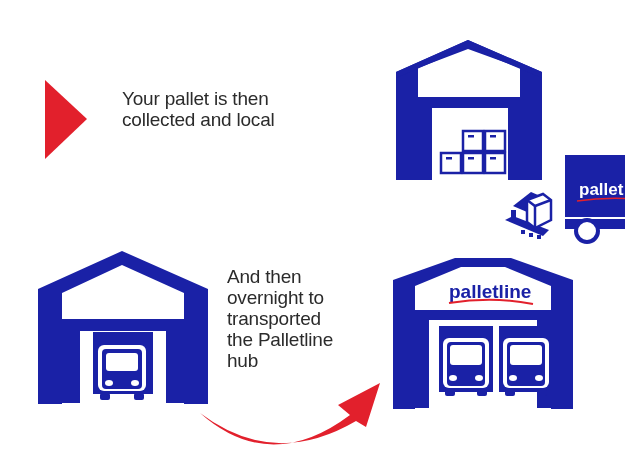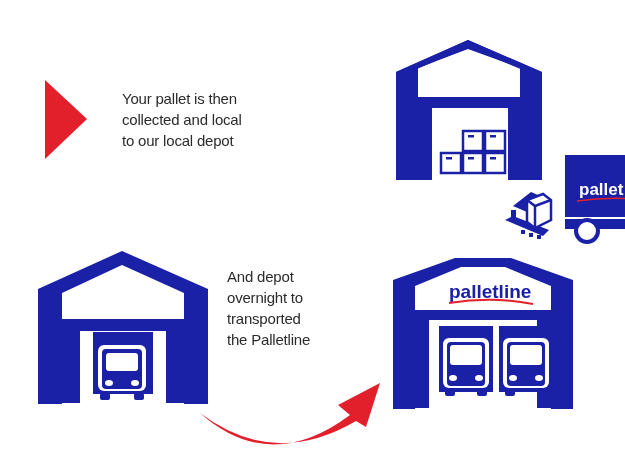--- a/index.html
+++ b/index.html
@@ -1,32 +1,31 @@
 <!DOCTYPE html>
 <html><head>
 <meta charset="utf-8">
 <style>
   html, body { margin: 0; padding: 0; background: #ffffff; }
   body { width: 625px; height: 460px; position: relative; overflow: hidden; font-family: "Liberation Sans", sans-serif; }
   .abs { position: absolute; }
-  .caption { color: #2b2b2b; font-size: 15px; line-height: 21px; letter-spacing: -0.2px; }
+  .caption { color: #2b2b2b; font-size: 19px; line-height: 21px; letter-spacing: -0.2px; }
   .caption span { display: block; white-space: nowrap; }
   svg { position: absolute; overflow: visible; }
 </style>
 </head>
 <body>
 
 <svg width="42" height="80" style="left:45px;top:80px;">
   <polygon points="0,0 42,39 0,79" fill="#e2202c"></polygon>
 </svg>
 
 <div class="abs caption" style="left:122px;top:88px;">
   <span>Your pallet is then</span>
   <span>collected and local</span>
-  <span>to our local depot</span>
 </div>
 
 <svg width="160" height="150" style="left:396px;top:40px;">
 
   <polygon fill="#1a21a6" points="
     0,32 72,0 146,32 146,140 124,140 124,28 72,9 22,28 22,140 0,140"></polygon>
   <polygon fill="#1a21a6" points="0,32 72,0 146,32 146,38 72,7 0,38"></polygon>
 
   <polygon fill="#1a21a6" points="
     18,57 130,57 130,140 112,140 112,68 36,68 36,140 18,140"></polygon>
@@ -90,24 +89,25 @@
     <rect x="64" y="102" width="40" height="40" rx="4" fill="#1a21a6"></rect>
     <rect x="68" y="106" width="32" height="18" rx="3" fill="#ffffff"></rect>
     <ellipse cx="71" cy="136" rx="4" ry="3" fill="#ffffff"></ellipse>
     <ellipse cx="97" cy="136" rx="4" ry="3" fill="#ffffff"></ellipse>
     <rect x="62" y="146" width="10" height="7" rx="2" fill="#1a21a6"></rect>
     <rect x="96" y="146" width="10" height="7" rx="2" fill="#1a21a6"></rect>
   </g>
 </svg>
 
 <div class="abs caption" style="left:227px;top:266px;">
-  <span>And depot</span>
+  <span>And then</span>
   <span>overnight to</span>
   <span>transported</span>
   <span>the Palletline</span>
+  <span>hub</span>
 </div>
 
 <svg width="200" height="90" style="left:200px;top:375px;">
   <path d="M0,38 Q70,100 150,40 L138,30 L180,8 L166,52 L156,46 Q74,94 0,38 Z" fill="#e2202c"></path>
 </svg>
 
 <svg width="190" height="160" style="left:393px;top:258px;">
   <polygon fill="#1a21a6" points="
     0,22 62,0 118,0 180,22 180,150 158,150 158,28 112,9 68,9 22,28 22,150 0,150"></polygon>
   <polygon fill="#1a21a6" points="

